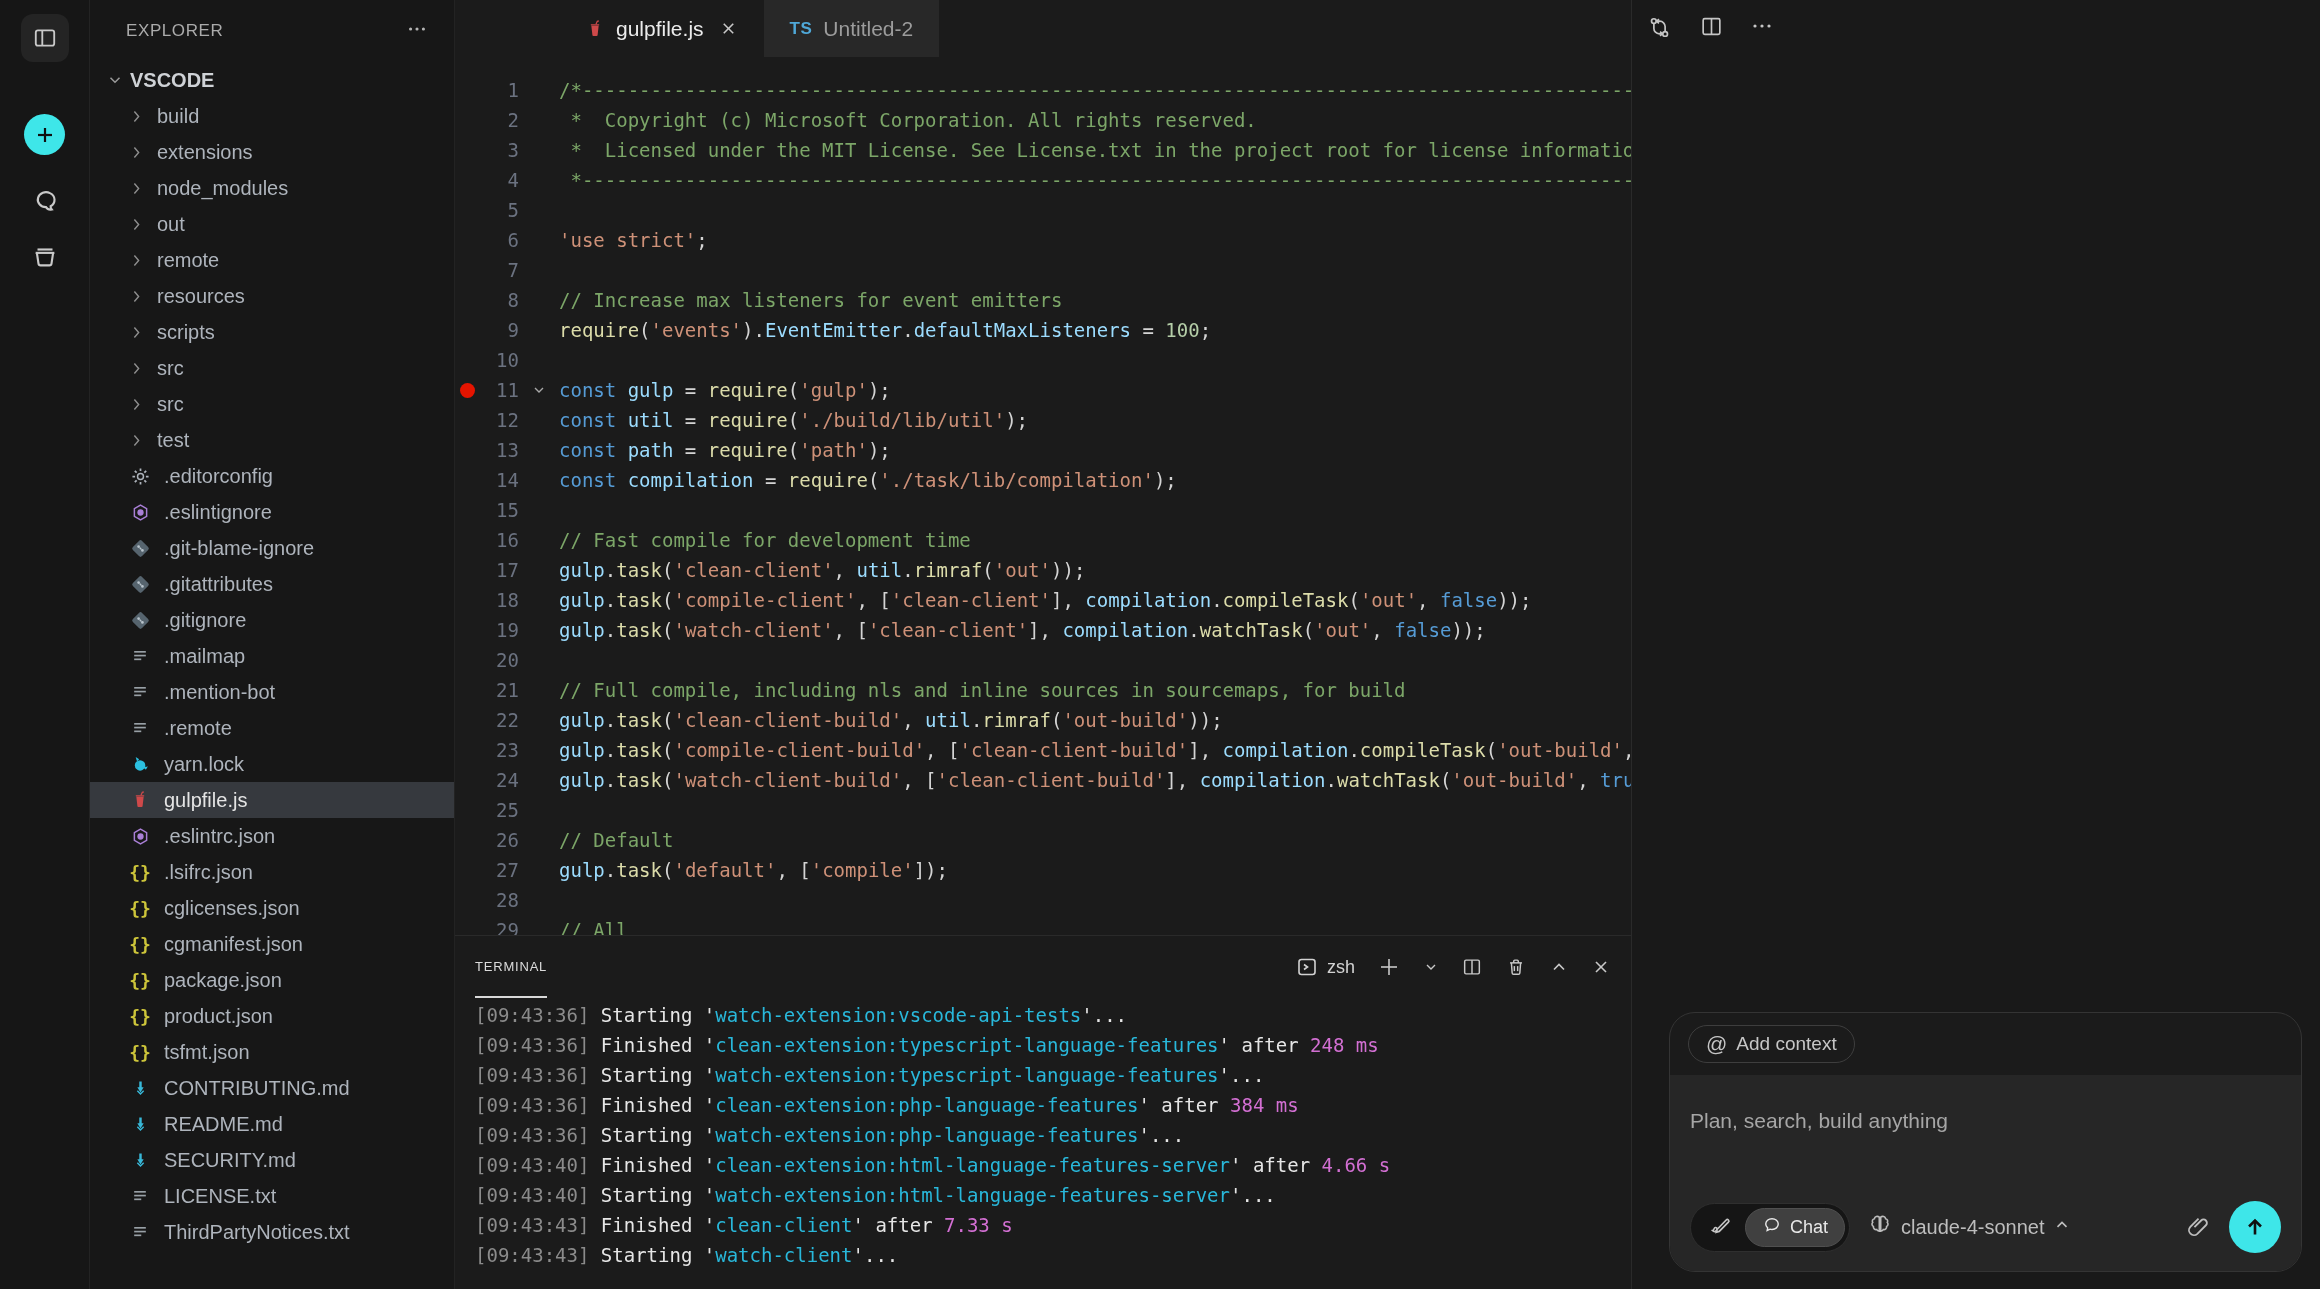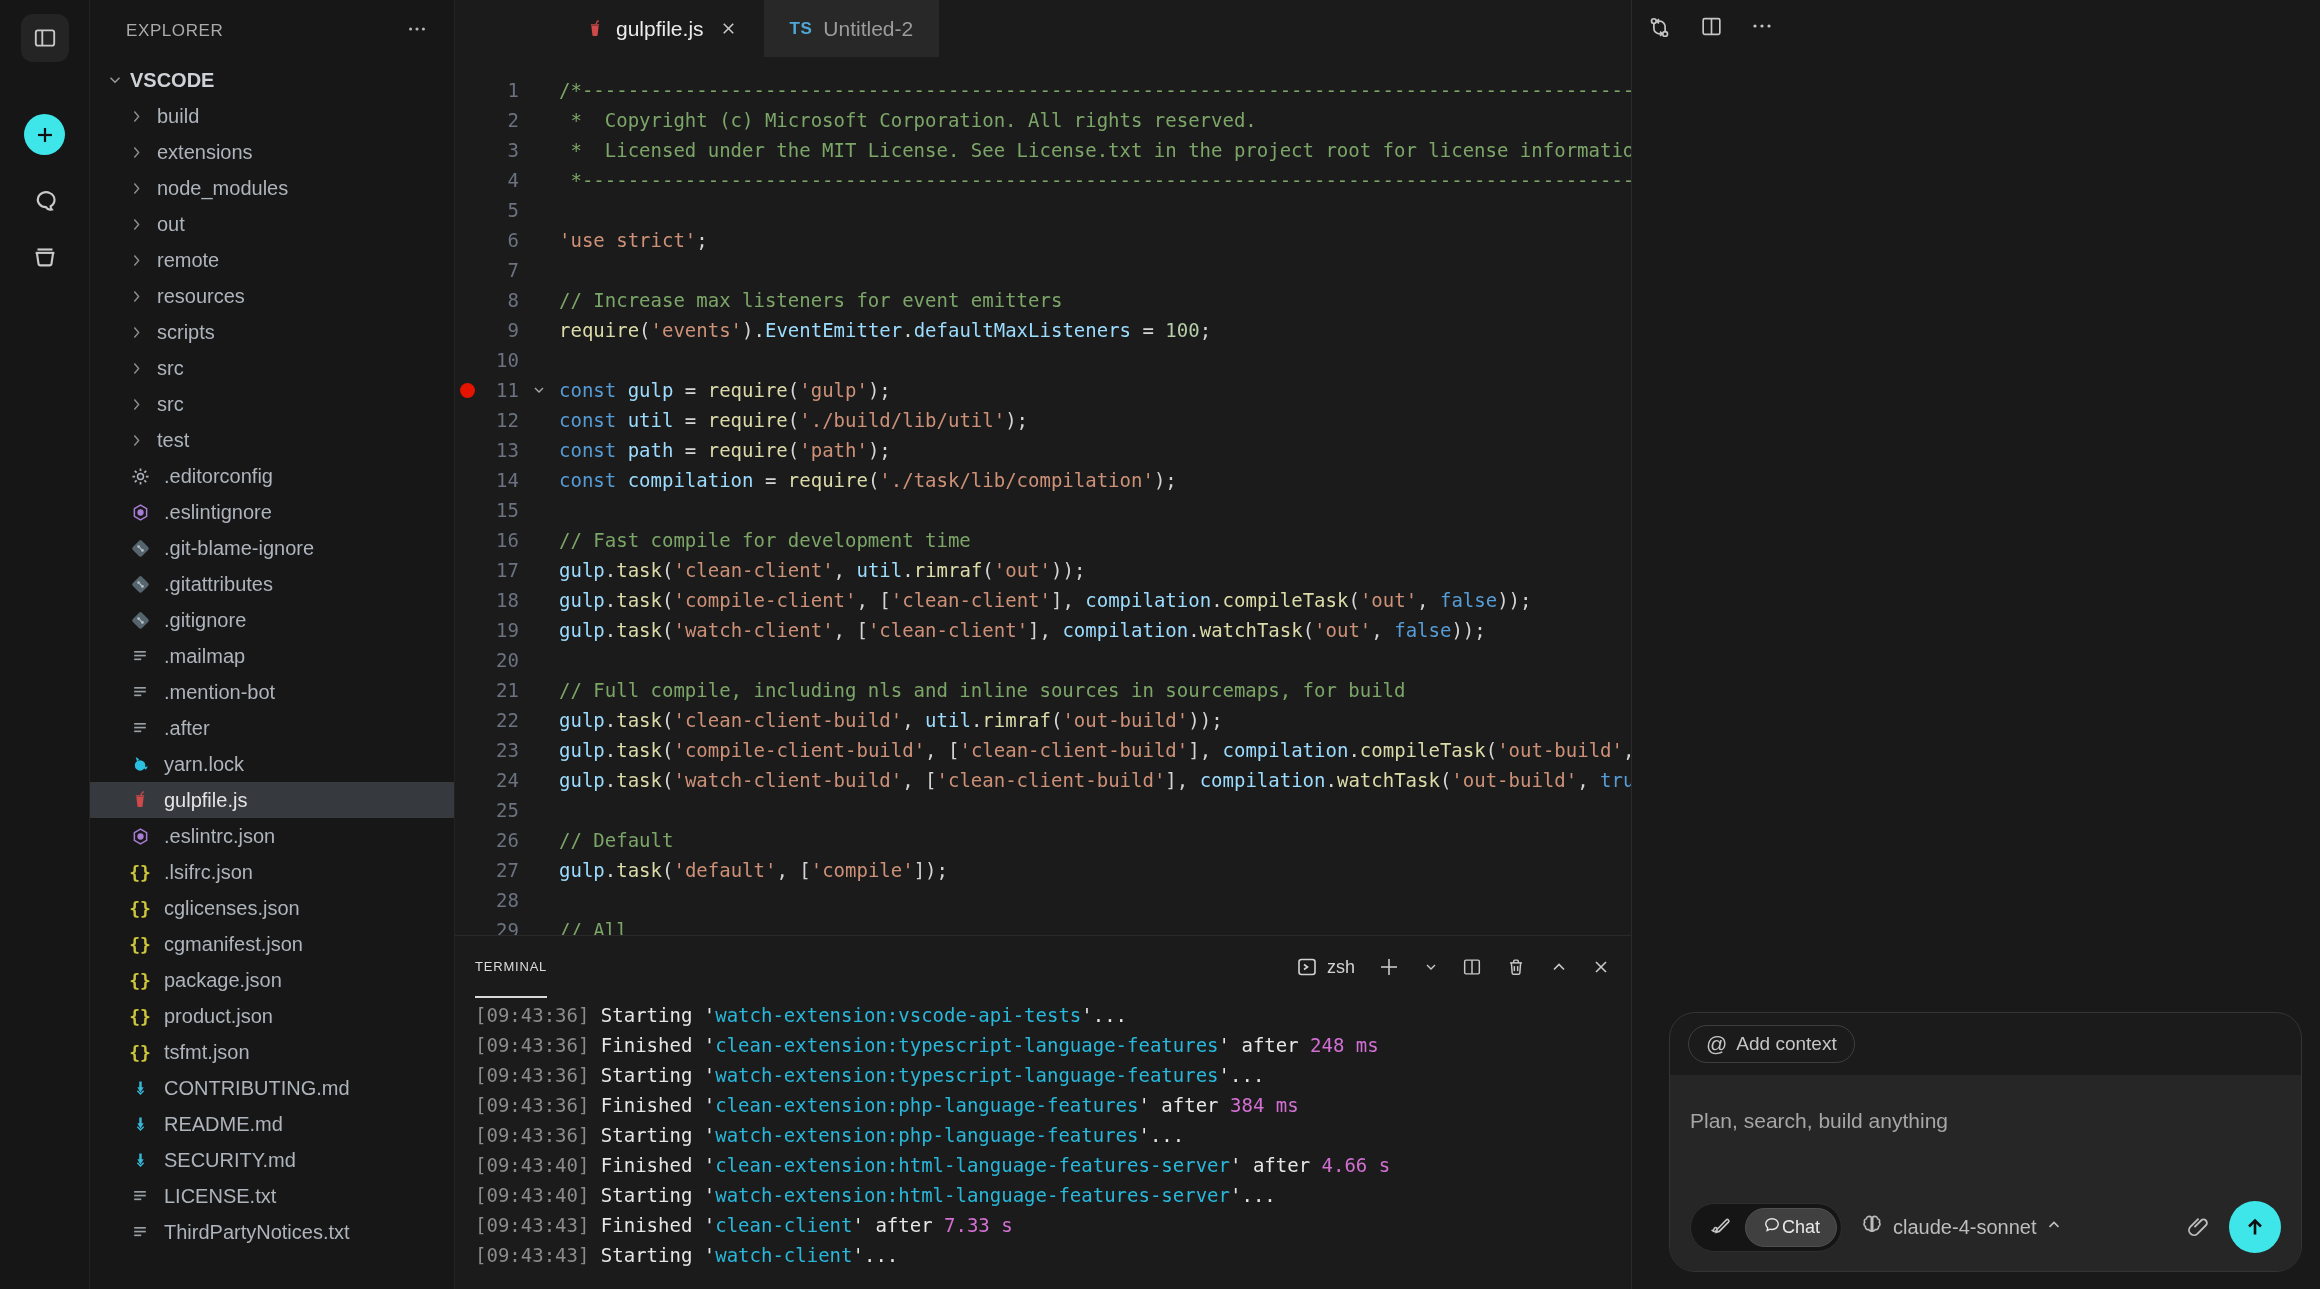--- a/index.html
+++ b/index.html
@@ -102,21 +102,21 @@
   .ctx-pill .at { font-size:21px; color:#c6c6c6; }
   .comp-body { flex:1; background:var(--composer-body,#262626); padding:34px 20px 18px 20px; display:flex; flex-direction:column; }
   .placeholder { color:#a6a6a6; font-size:21px; }
   .comp-row { margin-top:auto; display:flex; align-items:center; gap:18px; }
   .mode-toggle {
     display:flex; align-items:center; background:#151515; border:1px solid #2f2f2f;
     border-radius:999px; padding:4px; cursor:pointer;
   }
   .mode-pen { padding:6px 13px; display:flex; color:#c5c5c5; }
   .mode-chip {
-    display:flex; align-items:center; gap:0; background:#404040; border:1px solid #505050;
+    display:flex; align-items:center; gap:8px; background:#404040; border:1px solid #505050;
     border-radius:999px; padding:6px 16px; color:#e9e9e9; font-size:18px;
   }
   .model-sel { display:flex; align-items:center; gap:9px; color:#bdbdbd; font-size:20px; cursor:pointer; }
   .comp-spacer { flex:1; }
   .clip-btn { display:flex; color:#bdbdbd; cursor:pointer; }
   .send-btn {
     width:52px; height:52px; border-radius:50%; background:var(--accent,#3ee6e9);
     display:flex; align-items:center; justify-content:center; cursor:pointer; flex:0 0 52px;
   }
 </style>
@@ -340,21 +340,21 @@
         <div class="tree-row">
           <span class="ficon">
             <span style="display:flex;align-items:center">
               <svg width="20" height="20" viewBox="0 0 24 24" fill="none" stroke="#98a0a6" stroke-width="2">
                 <line x1="5" y1="7" x2="19" y2="7"></line>
                 <line x1="5" y1="11.5" x2="19" y2="11.5"></line>
                 <line x1="5" y1="16" x2="13.5" y2="16"></line>
               </svg>
             </span>
           </span>
-          <span>.after</span>
+          <span>.remote</span>
         </div>
         <div class="tree-row">
           <span class="ficon">
             <span style="display:flex;align-items:center">
               <svg width="21" height="21" viewBox="0 0 24 24" fill="none" stroke="none">
                 <circle cx="11.5" cy="13" r="6" fill="var(--yarn-cyan)"></circle>
                 <path d="M8 8.5L6.5 3.5l4 2.5z" fill="var(--yarn-cyan)"></path>
                 <path d="M16 14c2.8 1.4 4.5.2 5-1l-2.5 4.5c-1 .4-2.5-.5-2.5-3.5z" fill="var(--yarn-cyan)"></path>
               </svg>
             </span>

